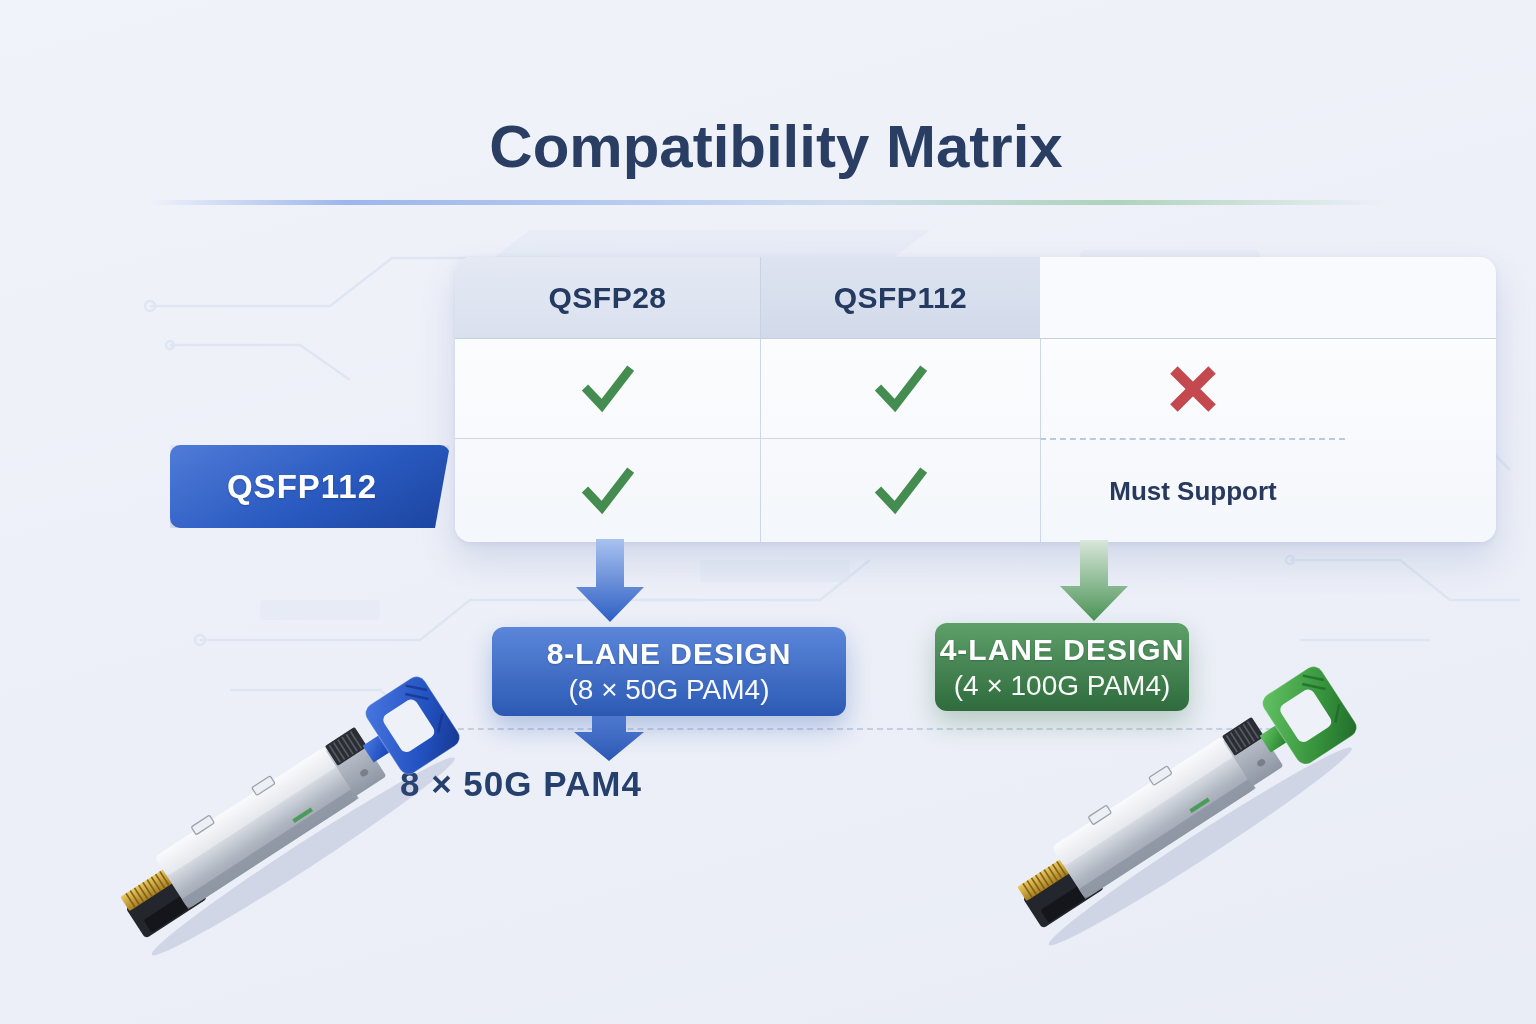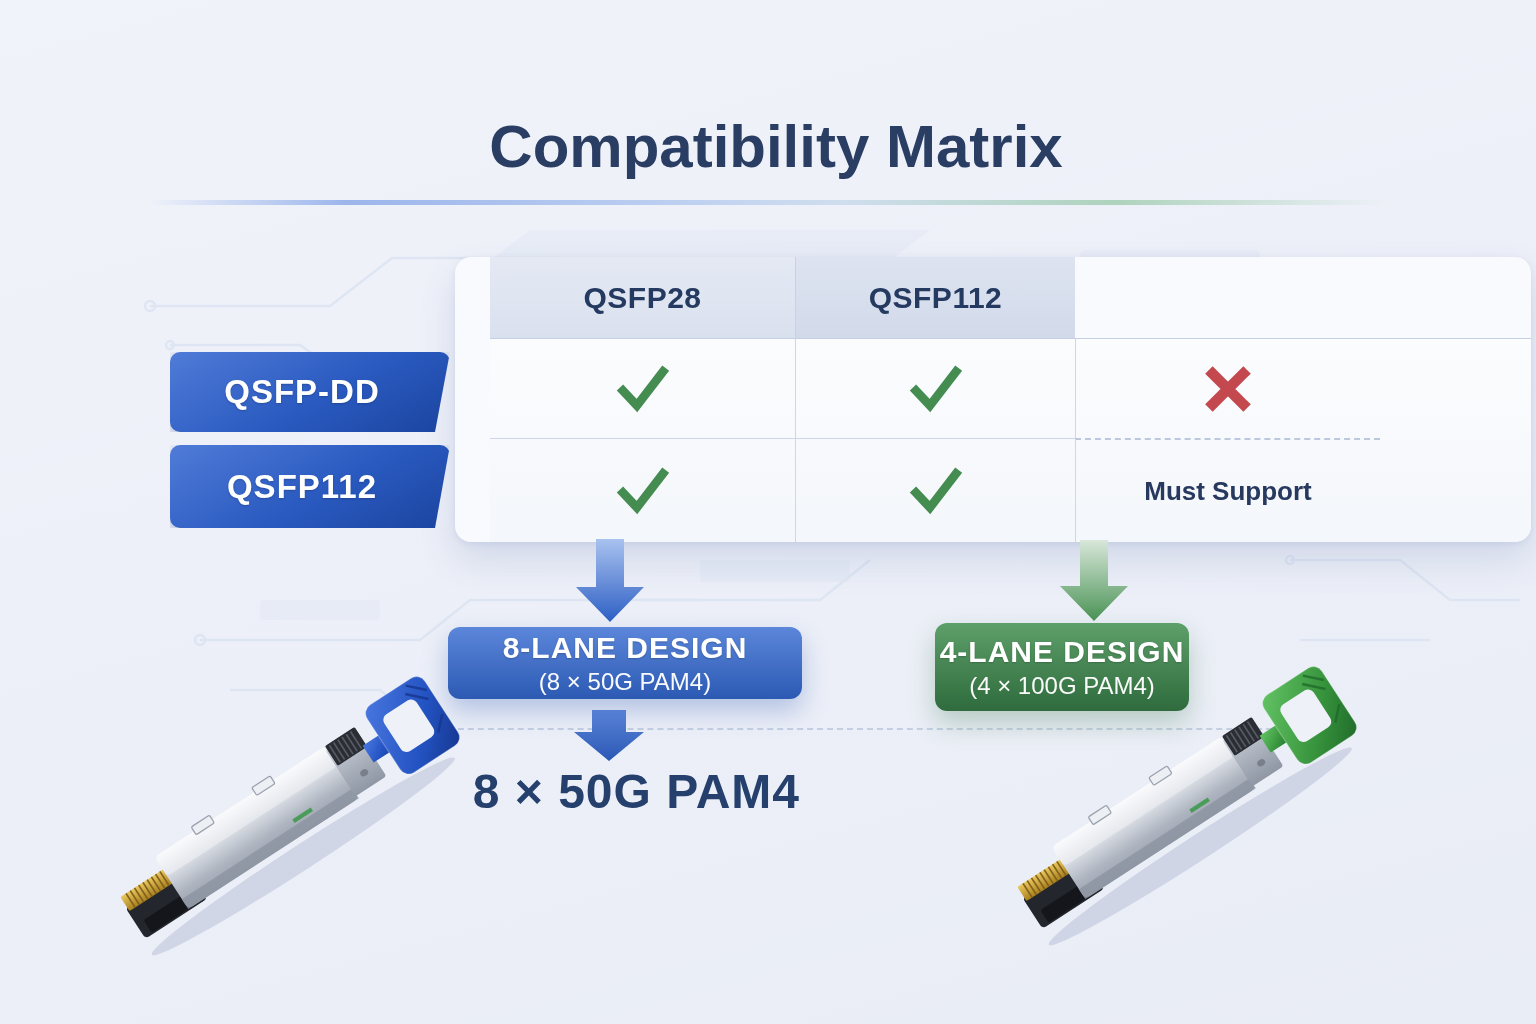--- a/index.html
+++ b/index.html
@@ -17,21 +17,20 @@
     position:absolute;top:200px;left:148px;width:1240px;height:5px;border-radius:3px;z-index:1;
     background:linear-gradient(90deg,rgba(150,175,235,0) 0%,#9cb6ec 16%,#bccff1 42%,#cfdeee 56%,#aed3bc 78%,rgba(170,210,185,0) 100%);
   }
   .dashed-line{position:absolute;left:388px;top:728px;width:944px;border-top:2px dashed #c4cfe2;z-index:1;}
 
   
   .matrix{
     position:absolute;left:455px;top:257px;width:1041px;height:285px;border-radius:16px;
     background:#f8fafd;overflow:hidden;z-index:2;
     box-shadow:0 18px 36px rgba(70,95,160,0.16),0 2px 6px rgba(70,95,160,0.10);
-    padding-left:35px;
   }
   .thead{display:grid;grid-template-columns:305px 280px 305px;height:81px;border-bottom:1px solid #c6d0e4;}
   .th{
     display:flex;align-items:center;justify-content:center;
     font-size:30px;font-weight:bold;color:#243a60;letter-spacing:0.5px;
     background:linear-gradient(180deg,#e4e9f4 0%,#dae1ee 100%);border-left:1px solid #c8d2e5;
   }
   .th.c0{border-left:none;}
   .th.c2{background:linear-gradient(180deg,#dde3f0 0%,#d2daea 100%);}
   .tbody{display:grid;grid-template-columns:305px 280px 305px;grid-template-rows:99px 104px;
@@ -61,31 +60,31 @@
   .arrow.a-blue1{left:570px;top:539px;}
   .arrow.a-green1{left:1054px;top:540px;}
   .arrow.a-blue2{left:569px;top:710px;}
 
   
   .flow-box{
     position:absolute;border-radius:12px;color:#fff;text-align:center;z-index:4;
     display:flex;flex-direction:column;justify-content:center;gap:3px;
   }
   .flow-box .bt{font-size:30px;font-weight:bold;letter-spacing:1px;text-shadow:0 1px 2px rgba(0,0,0,0.2);}
-  .flow-box .bs{font-size:24px;font-weight:normal;opacity:0.97;}
-  .box-blue{left:448px;top:627px;width:354px;height:72px;
+  .flow-box .bs{font-size:28px;font-weight:normal;opacity:0.97;}
+  .box-blue{left:492px;top:627px;width:354px;height:89px;
     background:linear-gradient(180deg,#5b86da 0%,#2c5ab3 100%);
     box-shadow:0 12px 26px rgba(45,90,180,0.30);}
   .box-green{left:935px;top:623px;width:254px;height:88px;
     background:linear-gradient(180deg,#5d9f69 0%,#2f6b3d 100%);
     box-shadow:0 12px 26px rgba(45,110,65,0.28);}
 
   .result-text{
-    position:absolute;left:400px;top:764px;width:400px;text-align:right;z-index:4;
-    font-size:48px;font-weight:bold;color:#26406d;letter-spacing:1px;
+    position:absolute;left:400px;top:764px;width:400px;text-align:left;z-index:4;
+    font-size:35px;font-weight:bold;color:#26406d;letter-spacing:1px;
   }
 
   
   .module{position:absolute;width:480px;height:320px;z-index:5;overflow:visible;}
   .module.blue{left:36px;top:662px;}
   .module.green{left:933px;top:652px;}
 </style>
 </head>
 <body>
 
@@ -195,21 +194,20 @@
         <svg width="54" height="50" viewBox="0 0 62 54">
             <path d="M8 29 L24 46 L54 7" fill="none" stroke="#458c51" stroke-width="10" stroke-linecap="square"></path>
           </svg>
       </div>
       <div class="cell r1 c2">
         <div class="note-line">Must Support</div>
       </div>
     </div>
   </div>
 
-  <div class="rowlabel one">QSFP-DD</div>
   <div class="rowlabel two">QSFP112</div>
 
   <svg class="arrow a-blue1" width="80" height="84" viewBox="0 0 80 84">
     <path d="M26 0 H54 V48 H74 L40 83 L6 48 H26 Z" fill="url(#gradArrowBlue)"></path>
   </svg>
   <svg class="arrow a-green1" width="80" height="82" viewBox="0 0 80 82">
     <path d="M26 0 H54 V46 H74 L40 81 L6 46 H26 Z" fill="url(#gradArrowGreen)"></path>
   </svg>
   <svg class="arrow a-blue2" width="80" height="52" viewBox="0 0 80 52">
     <path d="M23 0 H57 V22 H75 L40 51 L5 22 H23 Z" fill="url(#gradArrowBlue2)"></path>

